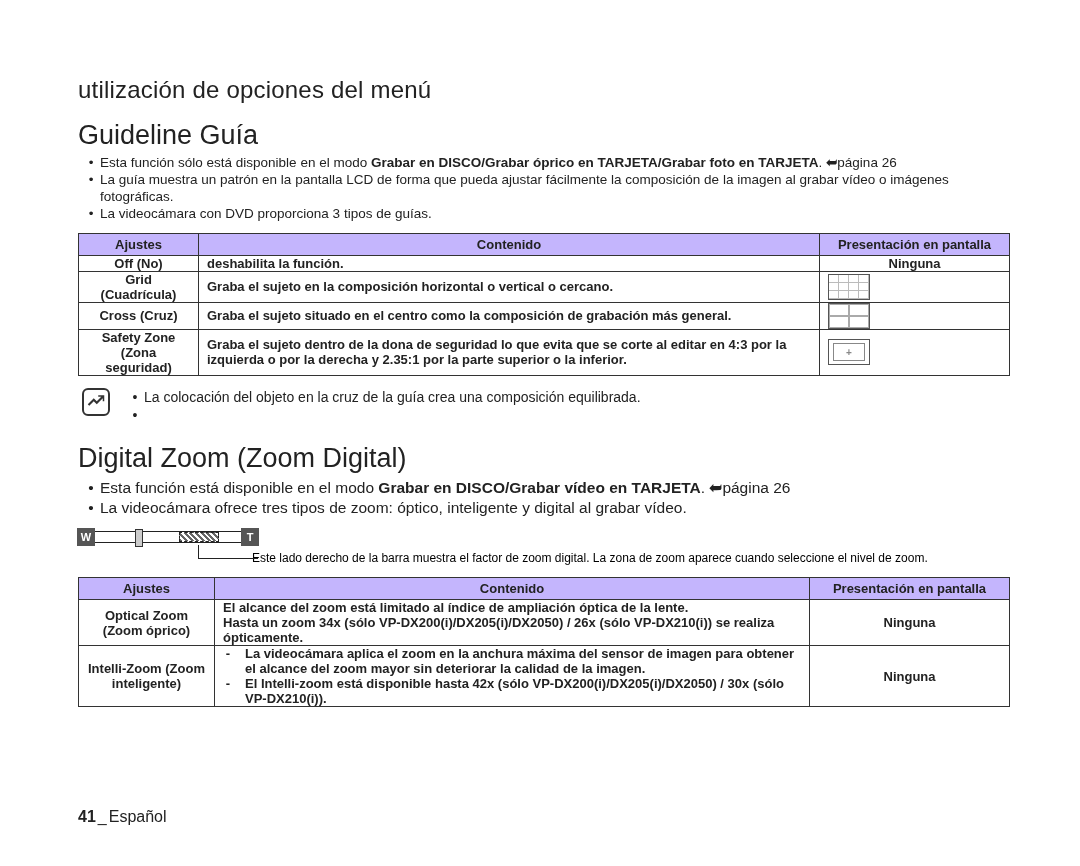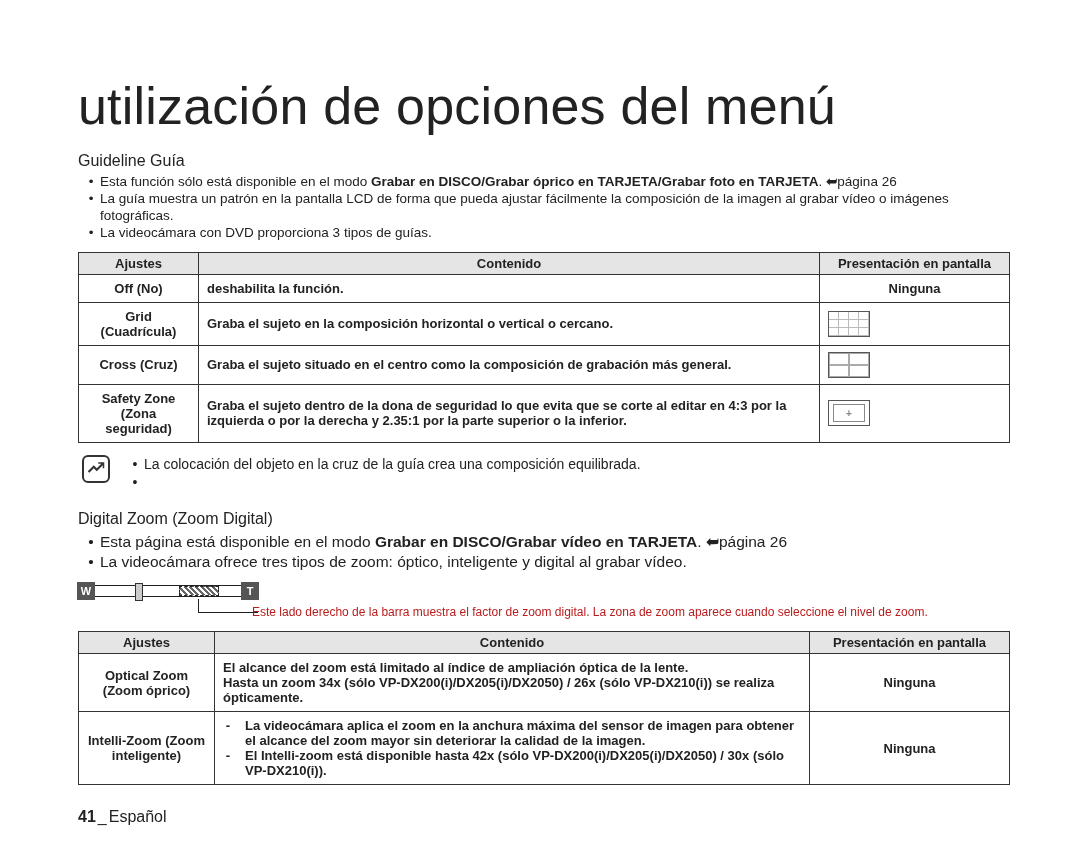--- a/index.html
+++ b/index.html
@@ -6,27 +6,27 @@
   body {
     width: 1080px;
     height: 866px;
     background: #fff;
     font-family: Arial, Helvetica, sans-serif;
     color: #222;
     padding: 76px 70px 20px 78px;
     position: relative;
   }
   h1 {
-    font-size: 52px;
+    font-size: 24px;
     font-weight: 400;
     letter-spacing: 0.2px;
     margin-bottom: 16px;
   }
   h2 {
-    font-size: 16px;
+    font-size: 27px;
     font-weight: 400;
     margin-bottom: 4px;
   }
   .bullets {
     font-size: 13.5px;
     line-height: 1.25;
     margin-left: 4px;
     margin-bottom: 10px;
   }
   .bullets .row {
@@ -50,26 +50,26 @@
     width: 100%;
     border-collapse: collapse;
     margin-bottom: 12px;
   }
   th, td {
     border: 1px solid #333;
     font-size: 13px;
     vertical-align: middle;
   }
   th {
-    background: #e5e5e5;
+    background: #c4b5fd;
     font-weight: 700;
     padding: 3px 0;
     text-align: center;
   }
-  td { padding: 6px 8px; }
+  td { padding: 0 8px; }
   .col-settings {
     width: 120px;
     text-align: center;
     font-weight: 700;
   }
   .col-display {
     width: 190px;
     text-align: center;
     font-weight: 700;
   }
@@ -175,21 +175,21 @@
     position: absolute;
     top: 18px;
     left: 120px;
     width: 60px;
     height: 14px;
     border-left: 1px solid #222;
     border-bottom: 1px solid #222;
   }
   .zoom-caption {
     font-size: 12px;
-    color: #b91c1c;
+    color: #000000;
     margin-top: 24px;
     margin-left: -6px;
     flex: 1;
   }
 
   .col-settings-2 {
     width: 136px;
     text-align: center;
     font-weight: 700;
   }
@@ -308,21 +308,21 @@
         <div style="width:18px;text-align:center">•</div>
       </div>
   </div>
 </div>
 
 <h2>Digital Zoom (Zoom Digital)</h2>
 <div class="bullets" style="font-size:15.5px;">
   <div class="row">
     <div class="dot">•</div>
     <div class="txt">
-      <span>Esta página está disponible en el modo </span><b>Grabar en DISCO/Grabar vídeo en TARJETA</b><span>. </span><span class="arrow">➥</span><span class="page-ref">página 26</span>
+      <span>Esta función está disponible en el modo </span><b>Grabar en DISCO/Grabar vídeo en TARJETA</b><span>. </span><span class="arrow">➥</span><span class="page-ref">página 26</span>
     </div>
   </div>
   <div class="row">
     <div class="dot">•</div>
     <div class="txt">La videocámara ofrece tres tipos de zoom: óptico, inteligente y digital al grabar vídeo.</div>
   </div>
 </div>
 
 <div class="zoom-fig">
   <div class="zoom-bar-wrap">

